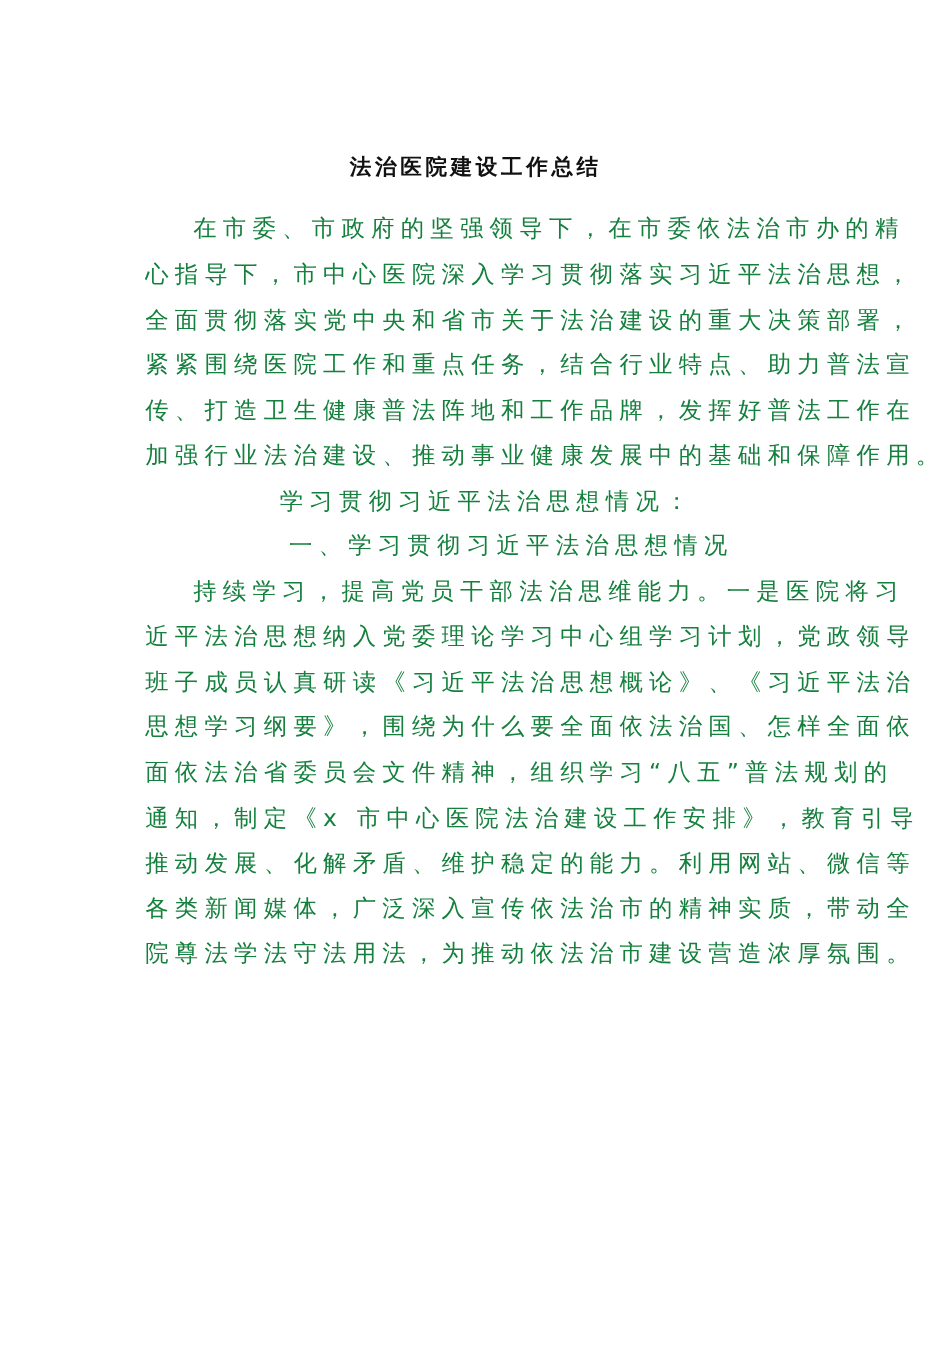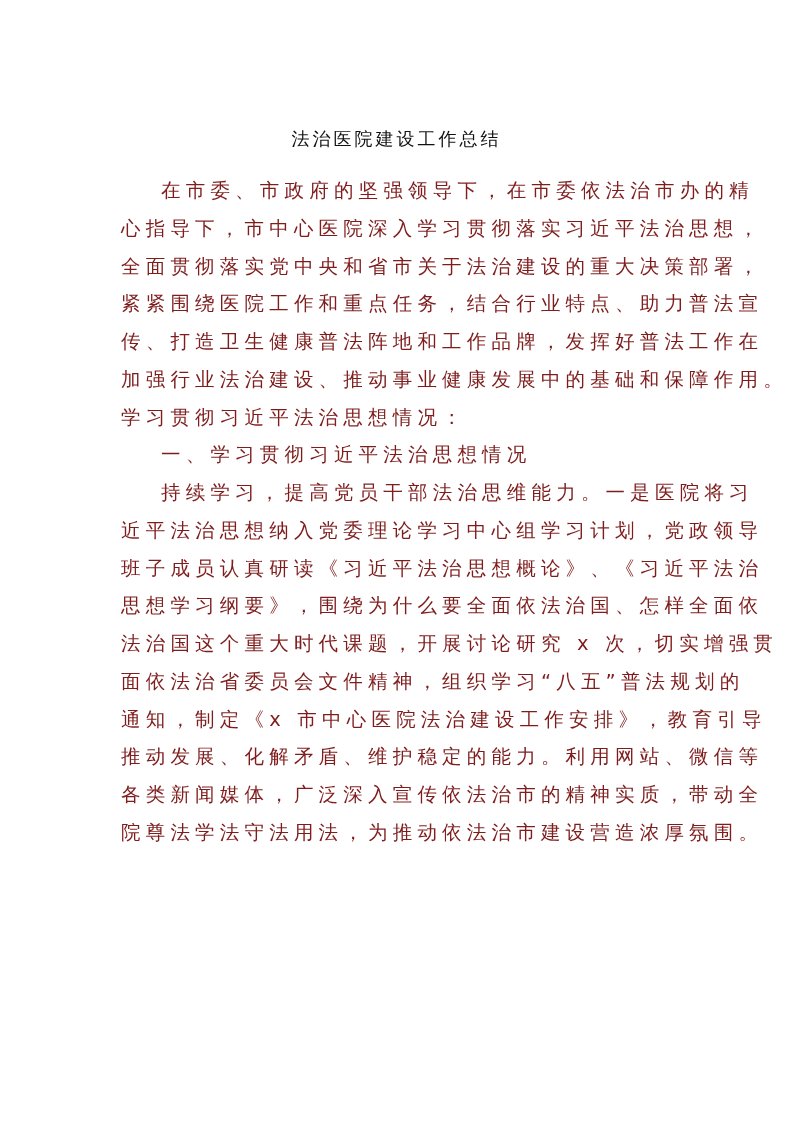--- a/index.html
+++ b/index.html
@@ -1,23 +1,23 @@
 <!DOCTYPE html>
 <html><head>
   <meta charset="utf-8">
   <style>
     html, body { margin: 0; padding: 0; background: #ffffff; }
     body { width: 793px; height: 1122px; position: relative; overflow: hidden;
            font-family: "DejaVu Sans", "Liberation Sans", sans-serif; color: #1a1a1a; }
     .page { position: absolute; left: 0; top: 0; width: 793px; height: 1122px; background: #fff; }
     .title { position: absolute; top: 127px; left: 0; width: 793px; text-align: center;
-             font-size: 18px; letter-spacing: 3px; font-weight: normal; color: #111; }
+             font-size: 18px; letter-spacing: 3px; font-weight: bold; color: #111; }
     .lines { position: absolute; left: 121px; top: 176px; width: 570px; }
     .line { height: 37.75px; line-height: 30px; font-size: 19.5px; white-space: nowrap;
-            letter-spacing: 5.2px; color: #7f1d1d; }
+            letter-spacing: 5.2px; color: #15803d; text-align: center; }
     .indent { padding-left: 40px; }
     .b { font-weight: normal; }
   </style>
 </head>
 <body>
 
 <div class="page">
   <div class="title">法治医院建设工作总结</div>
   <div class="lines">
     <div class="line indent">在市委、市政府的坚强领导下，在市委依法治市办的精</div>
@@ -25,20 +25,19 @@
     <div class="line">全面贯彻落实党中央和省市关于法治建设的重大决策部署，</div>
     <div class="line">紧紧围绕医院工作和重点任务，结合行业特点、助力普法宣</div>
     <div class="line">传、打造卫生健康普法阵地和工作品牌，发挥好普法工作在</div>
     <div class="line">加强行业法治建设、推动事业健康发展中的基础和保障作用。</div>
     <div class="line">学习贯彻习近平法治思想情况：</div>
     <div class="line indent">一、学习贯彻习近平法治思想情况</div>
     <div class="line indent"><span>持续学习，提高党员干部法治思维能力。</span><span class="b">一是</span><span>医院将习</span></div>
     <div class="line">近平法治思想纳入党委理论学习中心组学习计划，党政领导</div>
     <div class="line">班子成员认真研读《习近平法治思想概论》、《习近平法治</div>
     <div class="line">思想学习纲要》，围绕为什么要全面依法治国、怎样全面依</div>
-    <div class="line">法治国这个重大时代课题，开展讨论研究 x 次，切实增强贯</div>
     <div class="line">面依法治省委员会文件精神，组织学习“八五”普法规划的</div>
     <div class="line">通知，制定《x 市中心医院法治建设工作安排》，教育引导</div>
     <div class="line">推动发展、化解矛盾、维护稳定的能力。利用网站、微信等</div>
     <div class="line">各类新闻媒体，广泛深入宣传依法治市的精神实质，带动全</div>
     <div class="line">院尊法学法守法用法，为推动依法治市建设营造浓厚氛围。</div>
   </div>
 </div>
 
 </body></html>

